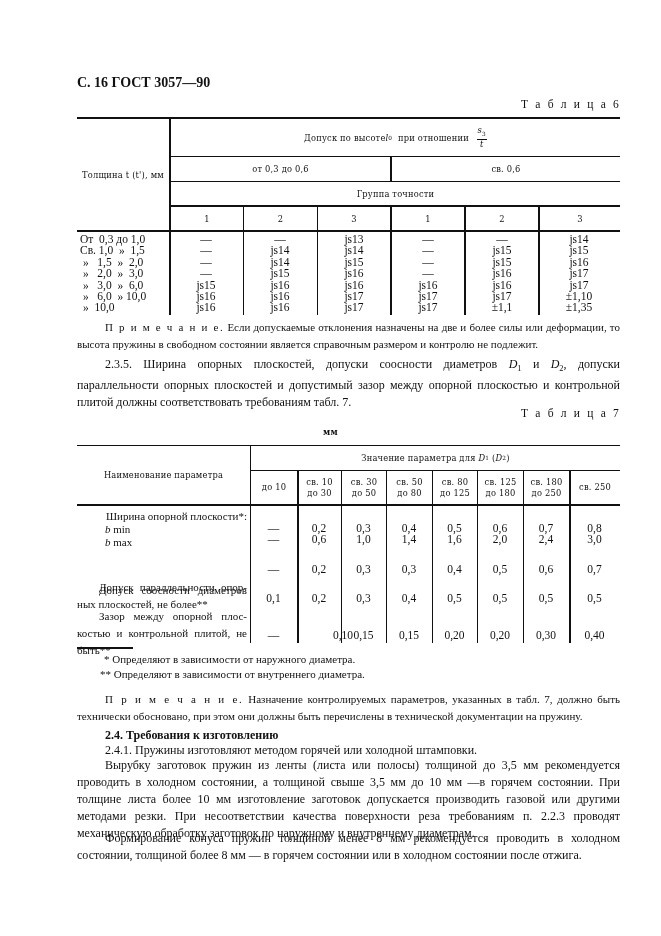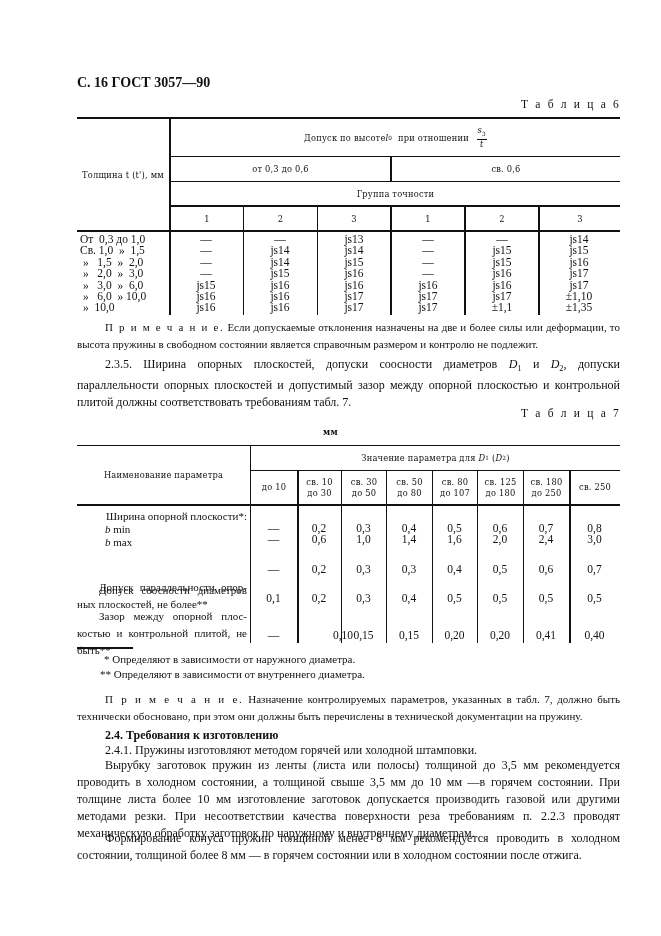--- a/index.html
+++ b/index.html
@@ -165,21 +165,21 @@
       <div class="cell small" style="left: 342px; width: 44px; top: 471px; height: 33px; flex-direction: column; line-height: 11px;">
         <div>св.  30</div>
         <div>до 50</div>
       </div>
       <div class="cell small" style="left: 387px; width: 45px; top: 471px; height: 33px; flex-direction: column; line-height: 11px;">
         <div>св.  50</div>
         <div>до 80</div>
       </div>
       <div class="cell small" style="left: 433px; width: 44px; top: 471px; height: 33px; flex-direction: column; line-height: 11px;">
         <div>св.  80</div>
-        <div>до 107</div>
+        <div>до 125</div>
       </div>
       <div class="cell small" style="left: 478px; width: 45px; top: 471px; height: 33px; flex-direction: column; line-height: 11px;">
         <div>св.  125</div>
         <div>до 180</div>
       </div>
       <div class="cell small" style="left: 524px; width: 45px; top: 471px; height: 33px; flex-direction: column; line-height: 11px;">
         <div>св.  180</div>
         <div>до 250</div>
       </div>
       <div class="cell small" style="left: 570px; width: 50px; top: 471px; height: 33px; flex-direction: column; line-height: 11px;">
@@ -240,21 +240,21 @@
       <div class="vals" style="left: 432px; width: 45px; top: 593px;">0,5</div>
       <div class="vals" style="left: 477px; width: 46px; top: 593px;">0,5</div>
       <div class="vals" style="left: 523px; width: 46px; top: 593px;">0,5</div>
       <div class="vals" style="left: 569px; width: 51px; top: 593px;">0,5</div>
       <div class="vals" style="left: 250px; width: 47px; top: 630px;">—</div>
       <div class="vals" style="left: 297px; width: 44px; top: 630px; padding-left: 24px;">0,10</div>
       <div class="vals" style="left: 341px; width: 45px; top: 630px;">0,15</div>
       <div class="vals" style="left: 386px; width: 46px; top: 630px;">0,15</div>
       <div class="vals" style="left: 432px; width: 45px; top: 630px;">0,20</div>
       <div class="vals" style="left: 477px; width: 46px; top: 630px;">0,20</div>
-      <div class="vals" style="left: 523px; width: 46px; top: 630px;">0,41</div>
+      <div class="vals" style="left: 523px; width: 46px; top: 630px;">0,30</div>
       <div class="vals" style="left: 569px; width: 51px; top: 630px;">0,40</div>
     </div>
 
   <div class="line" style="left:77px; width:56px; top:647px; height:2px;"></div>
 </div>
 
 <div class="abs txt" style="left:104px; top:651px;">* Определяют в зависимости от наружного диаметра.</div>
 <div class="abs txt" style="left:100px; top:666px;">** Определяют в зависимости от внутреннего диаметра.</div>
 
 <div class="abs txt" style="left:77px; width:543px; top:691px; text-indent:28px; text-align:justify;">

